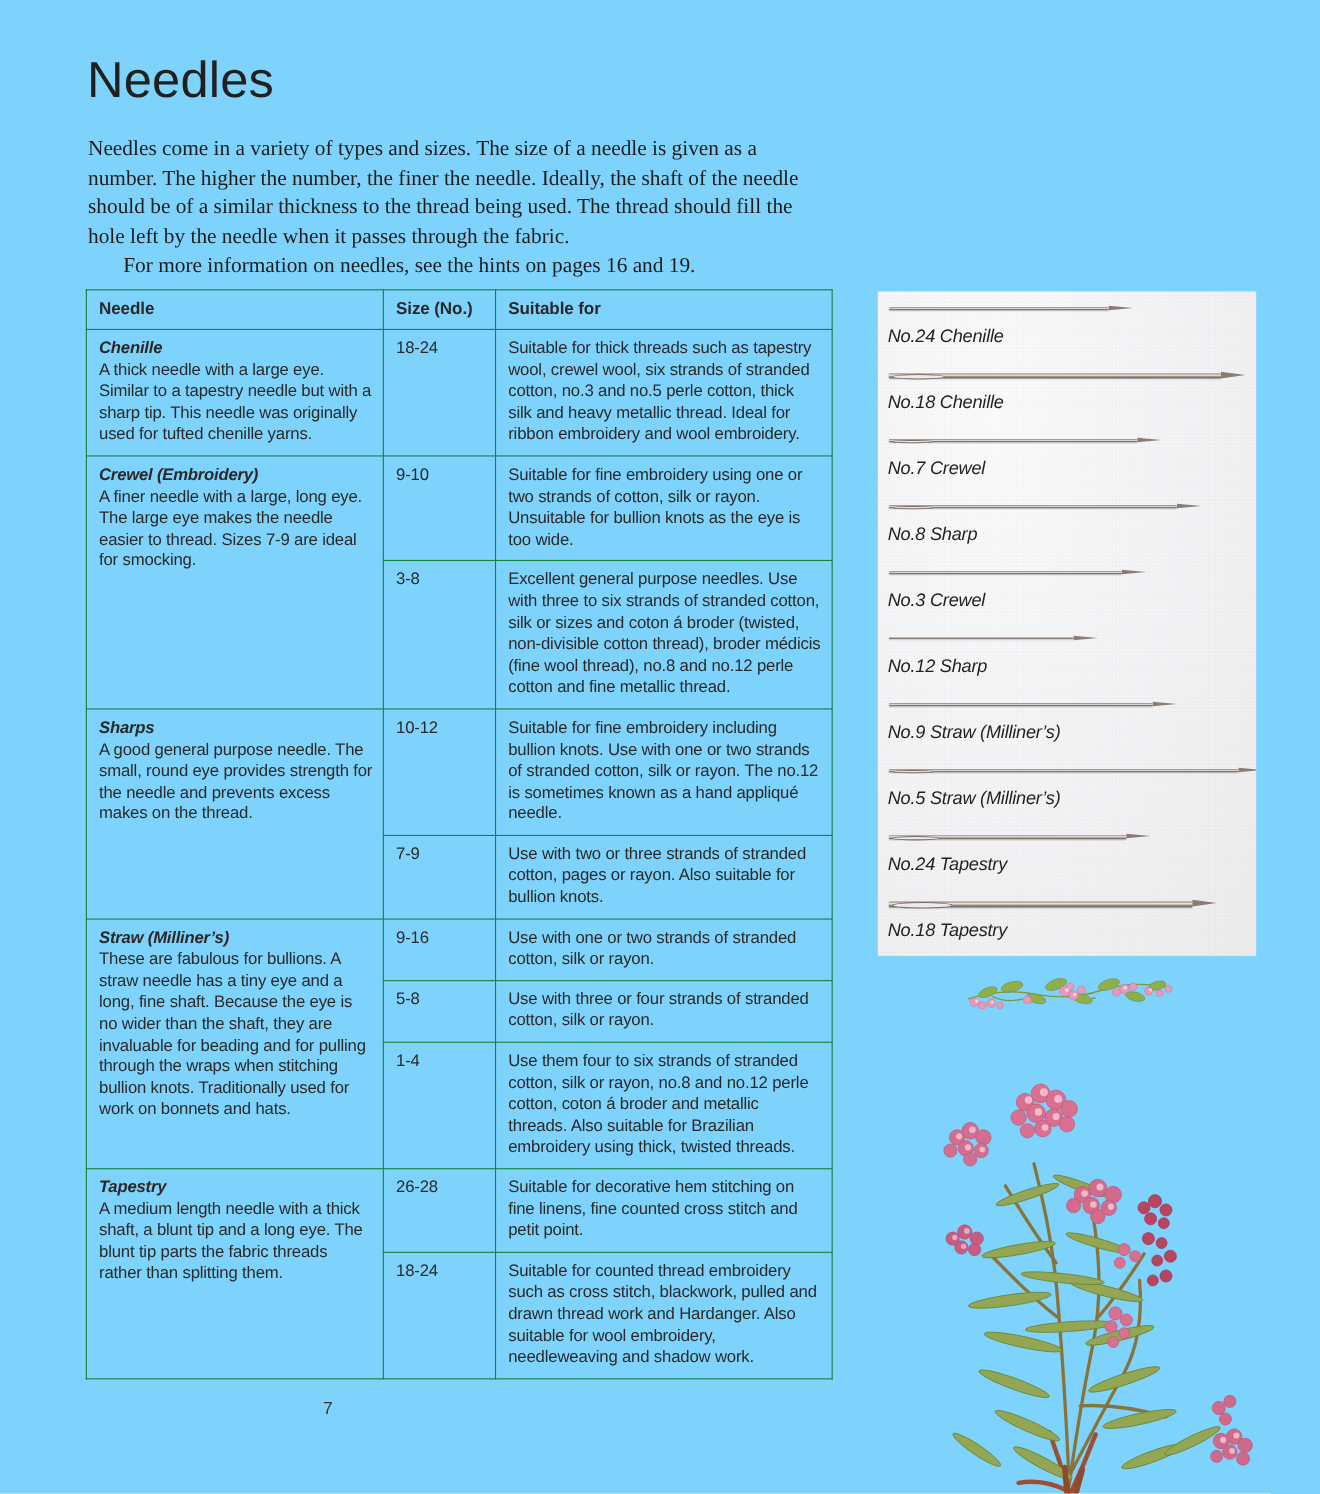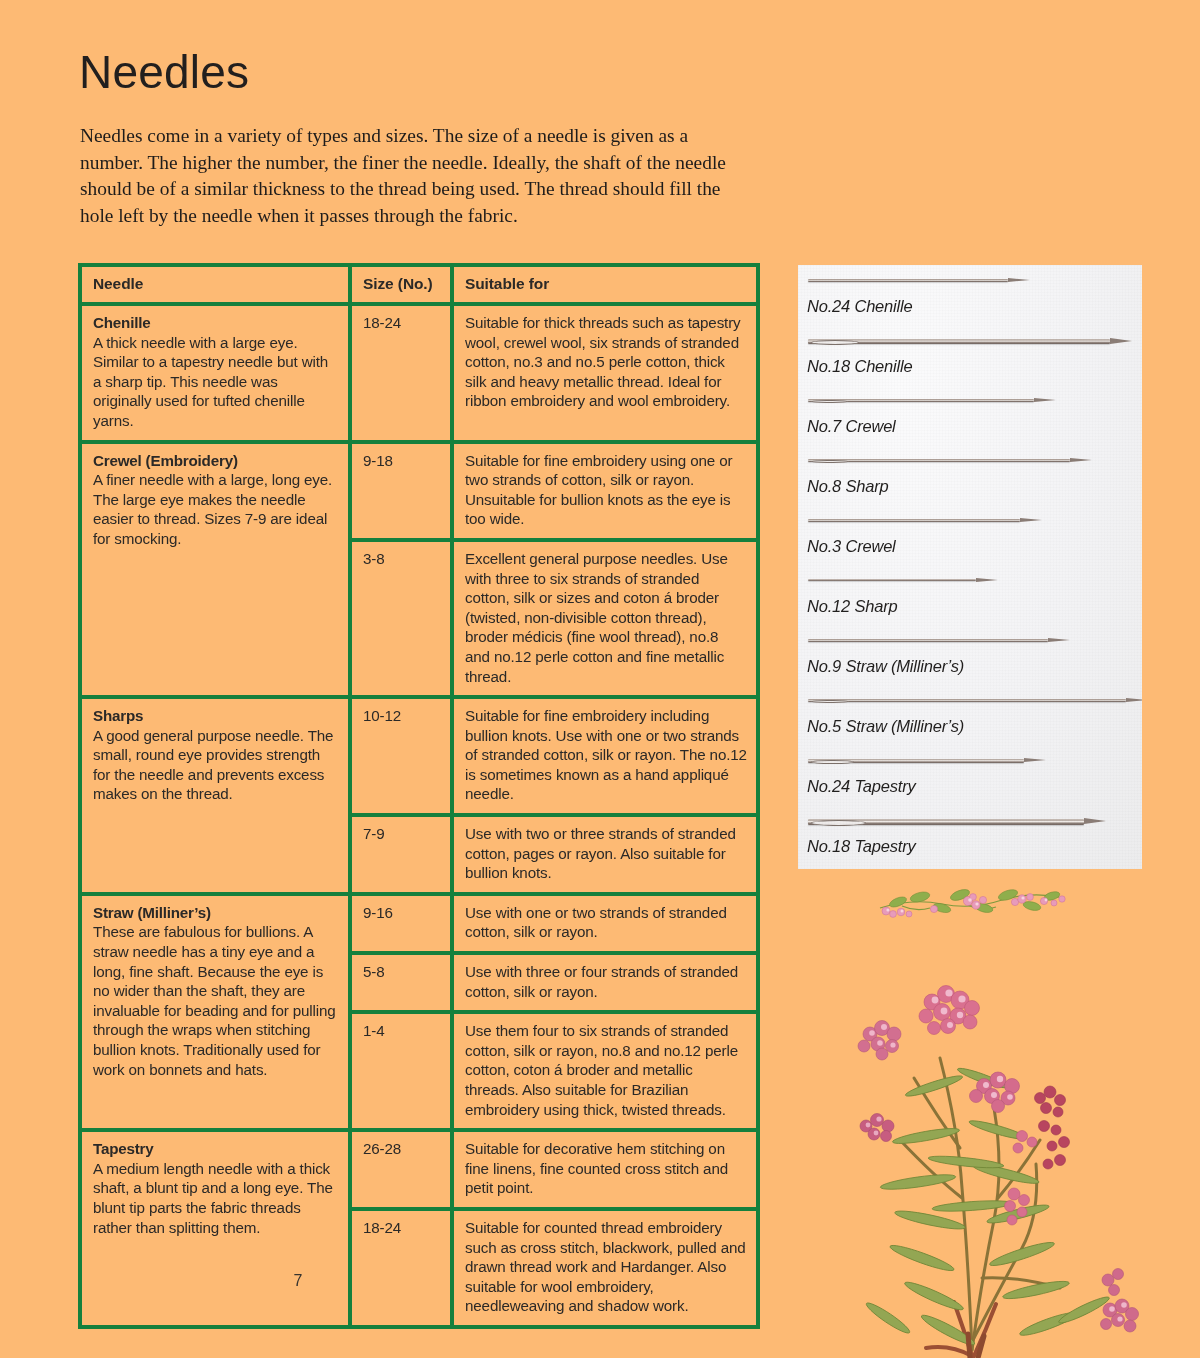--- a/index.html
+++ b/index.html
@@ -4,21 +4,21 @@
 <style>
   html, body {
     margin: 0;
     padding: 0;
     background: #ffffff;
   }
   .page {
     position: relative;
     width: 1200px;
     height: 1358px;
-    background: #fdba74;
+    background: #7dd3fc;
     overflow: hidden;
     font-family: "Liberation Sans", sans-serif;
   }
 
   
   .page-title {
     position: absolute;
     left: 79px;
     top: 48px;
     font-family: "Liberation Sans", sans-serif;
@@ -50,21 +50,21 @@
     border-collapse: collapse;
     table-layout: fixed;
     font-family: "Liberation Sans", sans-serif;
   }
   .needle-table col.c-name { width: 270px; }
   .needle-table col.c-size { width: 102px; }
   .needle-table col.c-use  { width: 306px; }
 
   .needle-table th,
   .needle-table td {
-    border: 4px solid #15803d;
+    border: 1px solid #15803d;
     vertical-align: top;
     padding: 7px 9px 9px 11px;
     color: #2b2927;
   }
   .needle-table thead th {
     font-size: 15.5px;
     font-weight: bold;
     padding-top: 8px;
     padding-bottom: 9px;
     text-align: left;
@@ -72,20 +72,21 @@
   }
   .needle-table td {
     font-size: 15.2px;
     line-height: 19.6px;
     letter-spacing: -0.15px;
   }
   .cell-name .nm {
     font-weight: bold;
     display: block;
     letter-spacing: -0.2px;
+    font-style: italic;
   }
   .cell-name .ds {
     display: block;
   }
   .cell-size { white-space: nowrap; }
 
   
   .needle-photo {
     position: absolute;
     left: 798px;
@@ -178,20 +179,21 @@
 </style>
 </head>
 <body>
 
 <div class="page">
 
   <div class="page-title">Needles</div>
 
   <div class="intro">
     <p>Needles come in a variety of types and sizes. The size of a needle is given as a number. The higher the number, the finer the needle. Ideally, the shaft of the needle should be of a similar thickness to the thread being used. The thread should fill the hole left by the needle when it passes through the fabric.</p>
+    <p class="indent">For more information on needles, see the hints on pages 16 and 19.</p>
   </div>
 
   <table class="needle-table">
     <colgroup>
       <col class="c-name">
         <col class="c-size">
         <col class="c-use">
     </colgroup>
     <thead>
       <tr>
@@ -207,21 +209,21 @@
             <span class="ds">A thick needle with a large eye. Similar to a tapestry needle but with a sharp tip. This needle was originally used for tufted chenille yarns.</span>
           </td>
           <td class="cell-size">18-24</td>
           <td class="cell-use">Suitable for thick threads such as tapestry wool, crewel wool, six strands of stranded cotton, no.3 and no.5 perle cotton, thick silk and heavy metallic thread. Ideal for ribbon embroidery and wool embroidery.</td>
         </tr>
         <tr>
           <td class="cell-name" rowspan="2">
             <span class="nm">Crewel (Embroidery)</span>
             <span class="ds">A finer needle with a large, long eye. The large eye makes the needle easier to thread. Sizes 7-9 are ideal for smocking.</span>
           </td>
-          <td class="cell-size">9-18</td>
+          <td class="cell-size">9-10</td>
           <td class="cell-use">Suitable for fine embroidery using one or two strands of cotton, silk or rayon. Unsuitable for bullion knots as the eye is too wide.</td>
         </tr>
         <tr>
           <td class="cell-size">3-8</td>
           <td class="cell-use">Excellent general purpose needles. Use with three to six strands of stranded cotton, silk or sizes and coton á broder (twisted, non-divisible cotton thread), broder médicis (fine wool thread), no.8 and no.12 perle cotton and fine metallic thread.</td>
         </tr>
         <tr>
           <td class="cell-name" rowspan="2">
             <span class="nm">Sharps</span>
             <span class="ds">A good general purpose needle. The small, round eye provides strength for the needle and prevents excess makes on the thread.</span>

